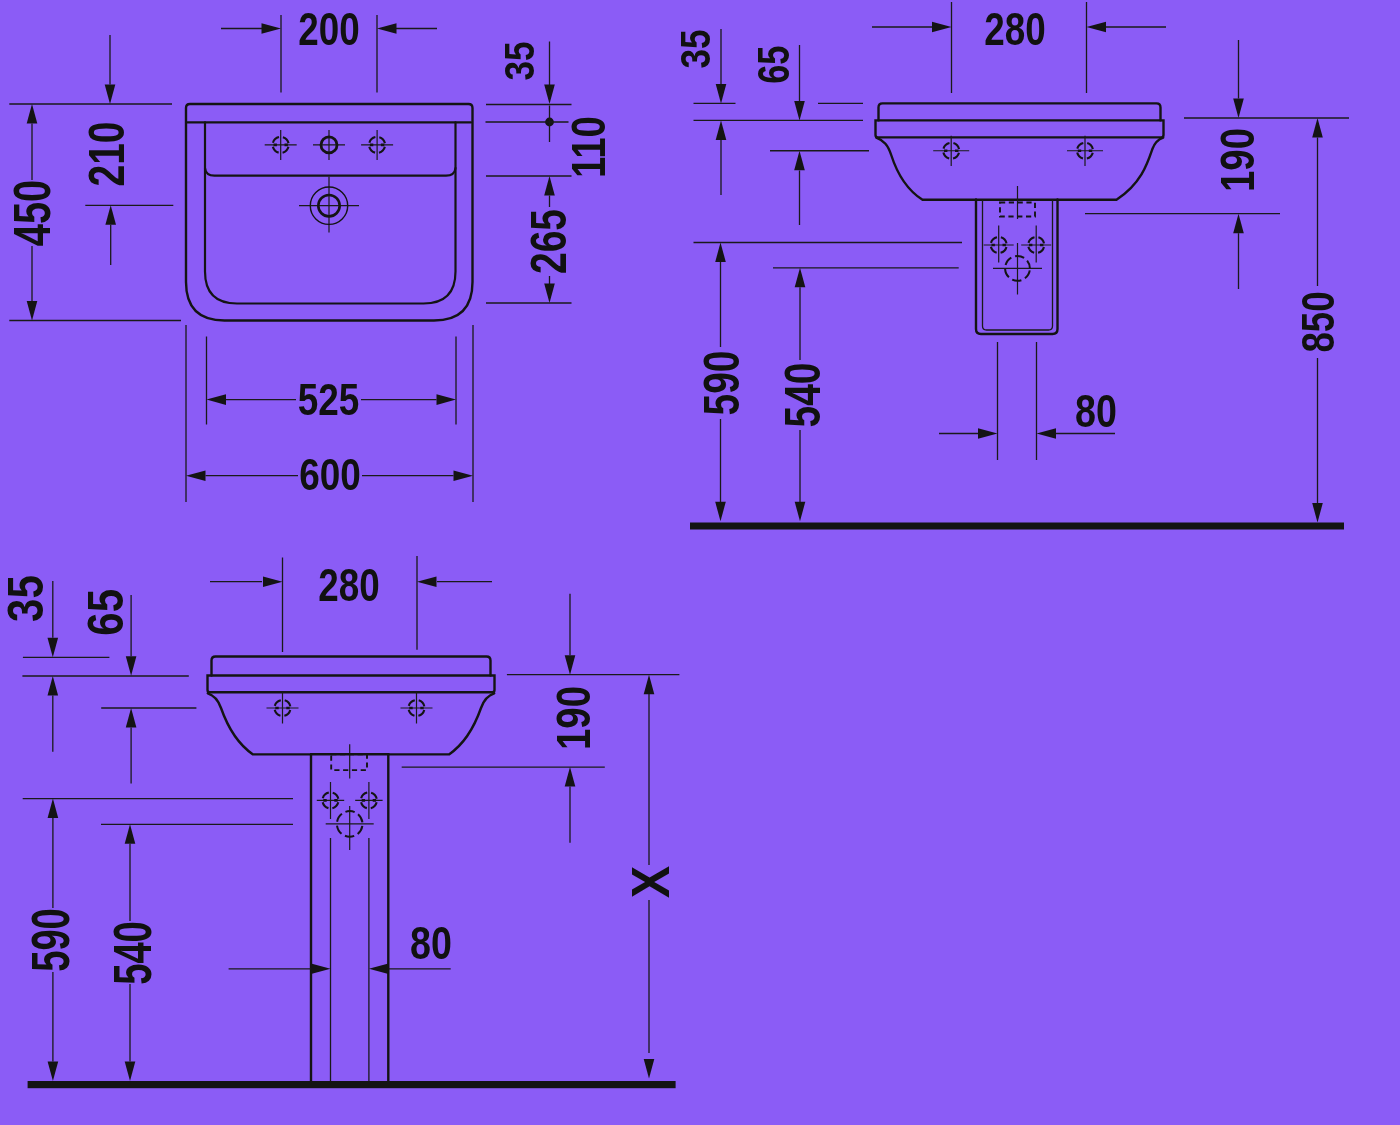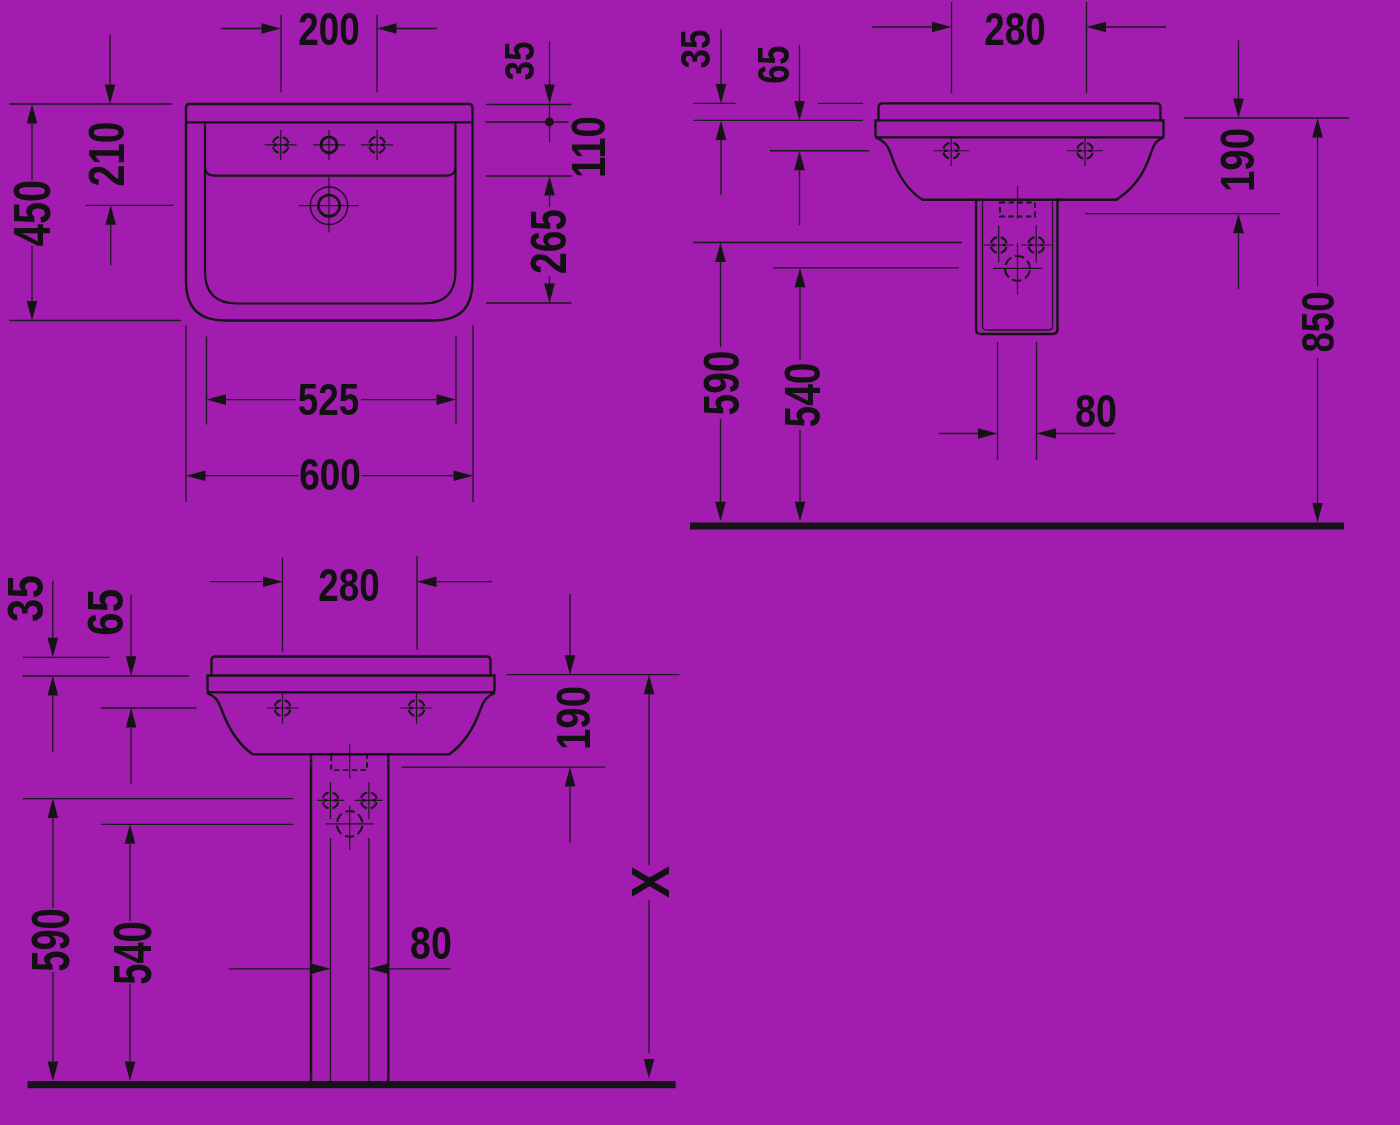--- a/index.html
+++ b/index.html
@@ -1,16 +1,16 @@
 <!DOCTYPE html>
 <html><head>
 <meta charset="utf-8">
 <style>
   html,body{margin:0;padding:0;background:#fff;}
-  #page{width:1400px;height:1125px;background:#a21caf;overflow:hidden;}
+  #page{width:1400px;height:1125px;background:#8b5cf6;overflow:hidden;}
   svg{display:block;}
   .o{fill:none;stroke:#141414;stroke-width:2.4;stroke-linecap:round;}
   .o2{fill:none;stroke:#141414;stroke-width:2.2;stroke-linecap:round;}
   .t{fill:none;stroke:#1a1a1a;stroke-width:1.3;}
   .tc{fill:none;stroke:#1a1a1a;stroke-width:1.2;}
   .dc{fill:none;stroke:#141414;stroke-width:2.1;stroke-dasharray:8.57 4;stroke-dashoffset:-2;}
   .dc2{fill:none;stroke:#141414;stroke-width:2;stroke-dasharray:9.4 4;stroke-dashoffset:-2;}
   .dr{fill:none;stroke:#141414;stroke-width:1.9;stroke-dasharray:5.2 3.6;}
   .ar{fill:#141414;stroke:none;}
   text{font-family:"Liberation Sans",sans-serif;font-weight:bold;fill:#111;}

